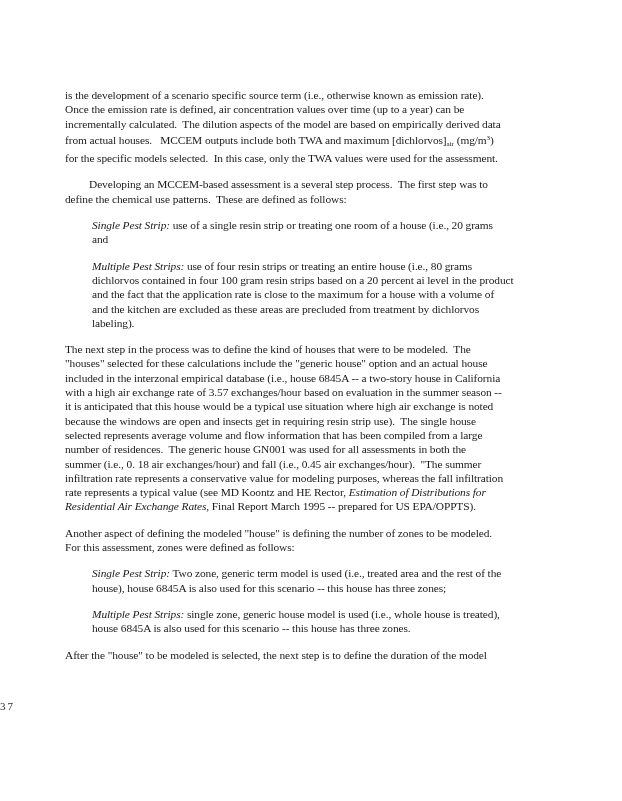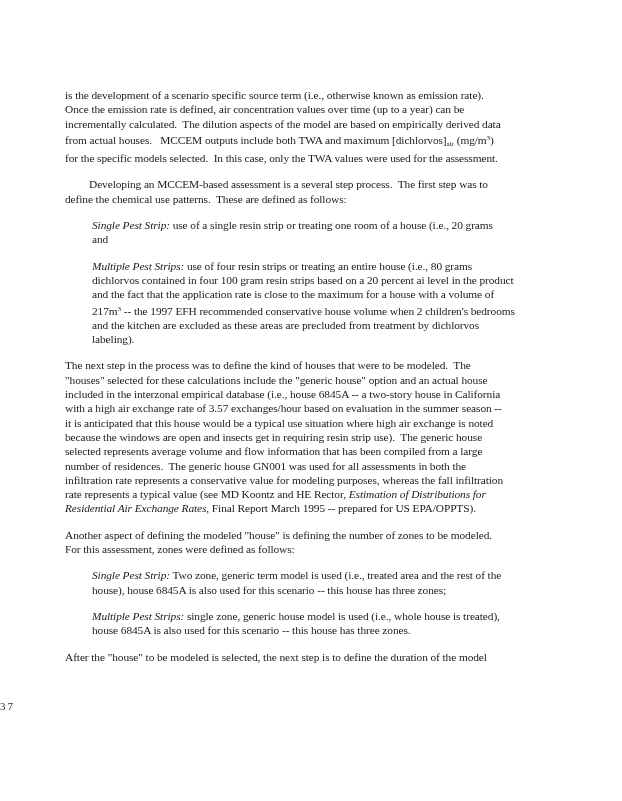--- a/index.html
+++ b/index.html
@@ -72,33 +72,33 @@
         <div class="line"><span>define the chemical use patterns.  These are defined as follows:</span></div>
       </div>
       <div class="para block">
         <div class="line"><i>Single Pest Strip:</i><span> use of a single resin strip or treating one room of a house (i.e., 20 grams</span></div>
         <div class="line"><span>and</span></div>
       </div>
       <div class="para block">
         <div class="line"><i>Multiple Pest Strips:</i><span> use of four resin strips or treating an entire house (i.e., 80 grams</span></div>
         <div class="line"><span>dichlorvos contained in four 100 gram resin strips based on a 20 percent ai level in the product</span></div>
         <div class="line"><span>and the fact that the application rate is close to the maximum for a house with a volume of</span></div>
-        <div class="line"><span>217m</span><sup>3</sup><span> -- the 1997 EFH recommended conservative house volume when 2 children's bedrooms</span></div>
         <div class="line"><span>and the kitchen are excluded as these areas are precluded from treatment by dichlorvos</span></div>
         <div class="line"><span>labeling).</span></div>
       </div>
       <div class="para">
         <div class="line"><span>The next step in the process was to define the kind of houses that were to be modeled.  The</span></div>
         <div class="line"><span>"houses" selected for these calculations include the "generic house" option and an actual house</span></div>
         <div class="line"><span>included in the interzonal empirical database (i.e., house 6845A -- a two-story house in California</span></div>
         <div class="line"><span>with a high air exchange rate of 3.57 exchanges/hour based on evaluation in the summer season --</span></div>
         <div class="line"><span>it is anticipated that this house would be a typical use situation where high air exchange is noted</span></div>
-        <div class="line"><span>because the windows are open and insects get in requiring resin strip use).  The generic house</span></div>
+        <div class="line"><span>because the windows are open and insects get in requiring resin strip use).  The single house</span></div>
         <div class="line"><span>selected represents average volume and flow information that has been compiled from a large</span></div>
         <div class="line"><span>number of residences.  The generic house GN001 was used for all assessments in both the</span></div>
+        <div class="line"><span>summer (i.e., 0. 18 air exchanges/hour) and fall (i.e., 0.45 air exchanges/hour).  "The summer</span></div>
         <div class="line"><span>infiltration rate represents a conservative value for modeling purposes, whereas the fall infiltration</span></div>
         <div class="line"><span>rate represents a typical value (see MD Koontz and HE Rector, </span><i>Estimation of Distributions for</i></div>
         <div class="line"><i>Residential Air Exchange Rates,</i><span> Final Report March 1995 -- prepared for US EPA/OPPTS).</span></div>
       </div>
       <div class="para">
         <div class="line"><span>Another aspect of defining the modeled "house" is defining the number of zones to be modeled.</span></div>
         <div class="line"><span>For this assessment, zones were defined as follows:</span></div>
       </div>
       <div class="para block">
         <div class="line"><i>Single Pest Strip:</i><span> Two zone, generic term model is used (i.e., treated area and the rest of the</span></div>

